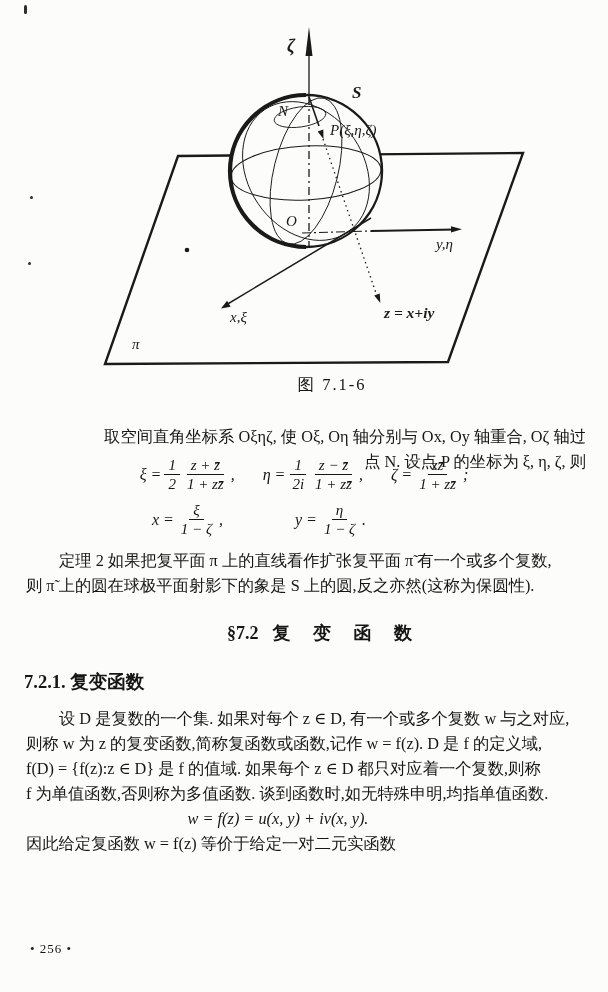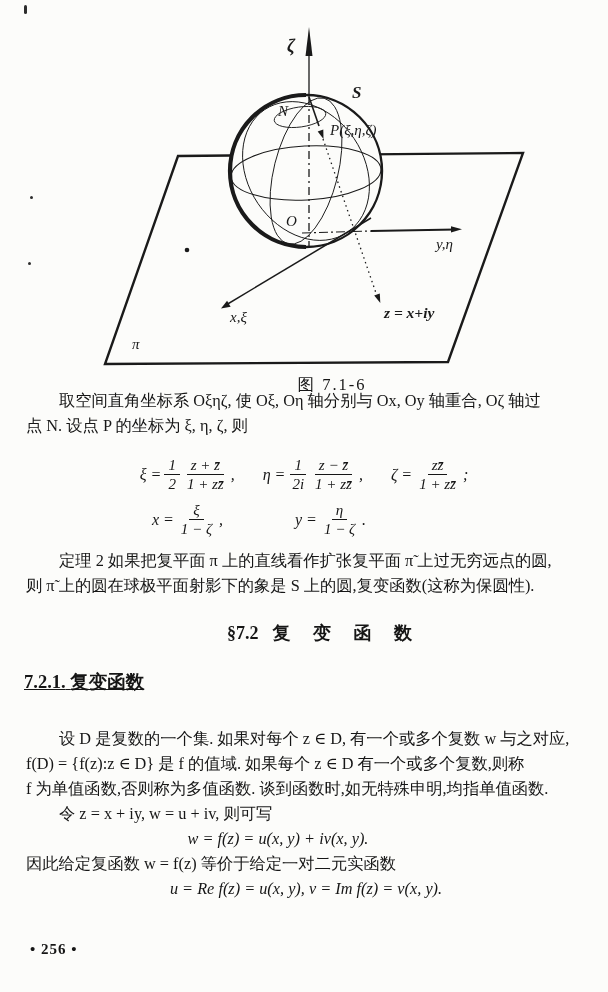--- a/index.html
+++ b/index.html
@@ -14,22 +14,22 @@
   .fcenter{text-align:center;font-style:italic;}
   .frow{position:absolute;left:0;width:608px;display:flex;justify-content:center;align-items:center;font-style:italic;font-size:16px;}
   .frow1{top:456px;gap:28px;}
   .frow2{top:501px;gap:72px;transform:translateX(-45px);}
   .fterm{display:inline-flex;align-items:center;gap:3px;}
   .frac{display:inline-flex;flex-direction:column;align-items:center;line-height:1.2;font-size:15px;}
   .fnum{padding:0 4px;border-bottom:1.4px solid #161616;}
   .fden{padding:0 4px;}
   .sec-head{position:absolute;top:621px;left:0;width:608px;text-align:center;font-size:18px;font-weight:700;margin-left:20px;}
   .sec-title{margin-left:14px;letter-spacing:9px;}
-  .sub-head{position:absolute;top:669px;left:24px;font-size:18.5px;font-weight:700;text-decoration:underline;}
-  .footer{position:absolute;top:941px;left:30px;font-size:15px;font-weight:700;letter-spacing:1px;}
+  .sub-head{position:absolute;top:669px;left:24px;font-size:18.5px;font-weight:700;}
+  .footer{position:absolute;top:941px;left:30px;font-size:13px;font-weight:400;letter-spacing:1px;}
   .speck{position:absolute;background:#2d2d2d;border-radius:2px;}
 </style>
 </head>
 <body>
 
 <div class="page">
 
   <div class="speck" style="top:5px;left:24px;width:3px;height:9px;"></div>
   <div class="speck" style="top:196px;left:30px;width:3px;height:3px;"></div>
   <div class="speck" style="top:262px;left:28px;width:3px;height:3px;"></div>
@@ -71,21 +71,21 @@
     <line x1="371" y1="218" x2="226" y2="305" stroke="#1a1a1a" stroke-width="1.5"></line>
     <polygon points="221,308.5 227.1,300.8 230.6,306.8" fill="#1a1a1a"></polygon>
     <text x="230" y="322" font-size="15" font-style="italic">x,ξ</text>
 
     <text x="132" y="349" font-size="15" font-style="italic">π</text>
     <circle cx="187" cy="250" r="2.3" fill="#1a1a1a"></circle>
   </svg>
 
   <div class="caption">图  7.1-6</div>
 
-  <div class="para" style="top:388px;">
+  <div class="para" style="top:424px;text-align:right;">
     <div class="line indent">取空间直角坐标系 Oξηζ, 使 Oξ, Oη 轴分别与 Ox, Oy 轴重合, Oζ 轴过</div>
     <div class="line">点 N. 设点 P 的坐标为 ξ, η, ζ, 则</div>
   </div>
 
   <div class="frow frow1">
     <span class="fterm">
       <span>ξ = </span>
       <span class="frac">
         <span class="fnum">1</span>
         <span class="fden">2</span>
@@ -132,45 +132,46 @@
       <span class="frac">
         <span class="fnum">η</span>
         <span class="fden">1 − ζ</span>
       </span>
       <span>.</span>
     </span>
   </div>
 
   <div class="para" style="top:548px;">
     <div class="line indent">
-      <span class="b">定理 2</span><span>  如果把复平面 π 上的直线看作扩张复平面 π̃ 上过无穷远点的圆,</span>
+      <span class="b">定理 2</span><span>  如果把复平面 π 上的直线看作扩张复平面 π̃ 有一个或多个复数,</span>
     </div>
     <div class="line">
-      <span>则 π̃ 上的圆在球极平面射影下的象是 S 上的圆,复变函数(这称为</span><span class="b">保圆性</span><span>).</span>
+      <span>则 π̃ 上的圆在球极平面射影下的象是 S 上的圆,反之亦然(这称为</span><span class="b">保圆性</span><span>).</span>
     </div>
   </div>
 
   <div class="sec-head">
     <span>§7.2</span><span class="sec-title">复 变 函 数</span>
   </div>
 
   <div class="sub-head">
     <span>7.2.1.</span>
     <span>复变函数</span>
   </div>
 
-  <div class="para" style="top:726px;">
+  <div class="para" style="top:706px;">
     <div class="line indent">
       <span>设 D 是复数的一个</span><span class="b">集</span><span>. 如果对每个 z ∈ D, 有一个或多个复数 w 与之对应,</span>
     </div>
-    <div class="line">f(D) = {f(z):z ∈ D} 是 f 的值域. 如果每个 z ∈ D 有一个或多个复数,则称</div>
+    <div class="line">
+      <span>则称 w 为 z 的</span><span class="b">复变函数</span><span>,简称复函数或函数,记作 w = f(z). D 是 f 的定义域,</span>
+    </div>
+    <div class="line">f(D) = {f(z):z ∈ D} 是 f 的值域. 如果每个 z ∈ D 都只对应着一个复数,则称</div>
     <div class="line">
       <span>f 为</span><span class="b">单值函数</span><span>,否则称为</span><span class="b">多值函数</span><span>. 谈到函数时,如无特殊申明,均指单值函数.</span>
     </div>
-    <div class="line indent">令 z = x + iy, w = u + iv, 则可写</div>
     <div class="line fcenter" style="transform:translateX(-28px);">w = f(z) = u(x, y) + iv(x, y).</div>
     <div class="line">因此给定复函数 w = f(z) 等价于给定一对二元实函数</div>
-    <div class="line fcenter">u = Re f(z) = u(x, y), v = Im f(z) = v(x, y).</div>
   </div>
 
   <div class="footer">• 256 •</div>
 
 </div>
 
 </body></html>

